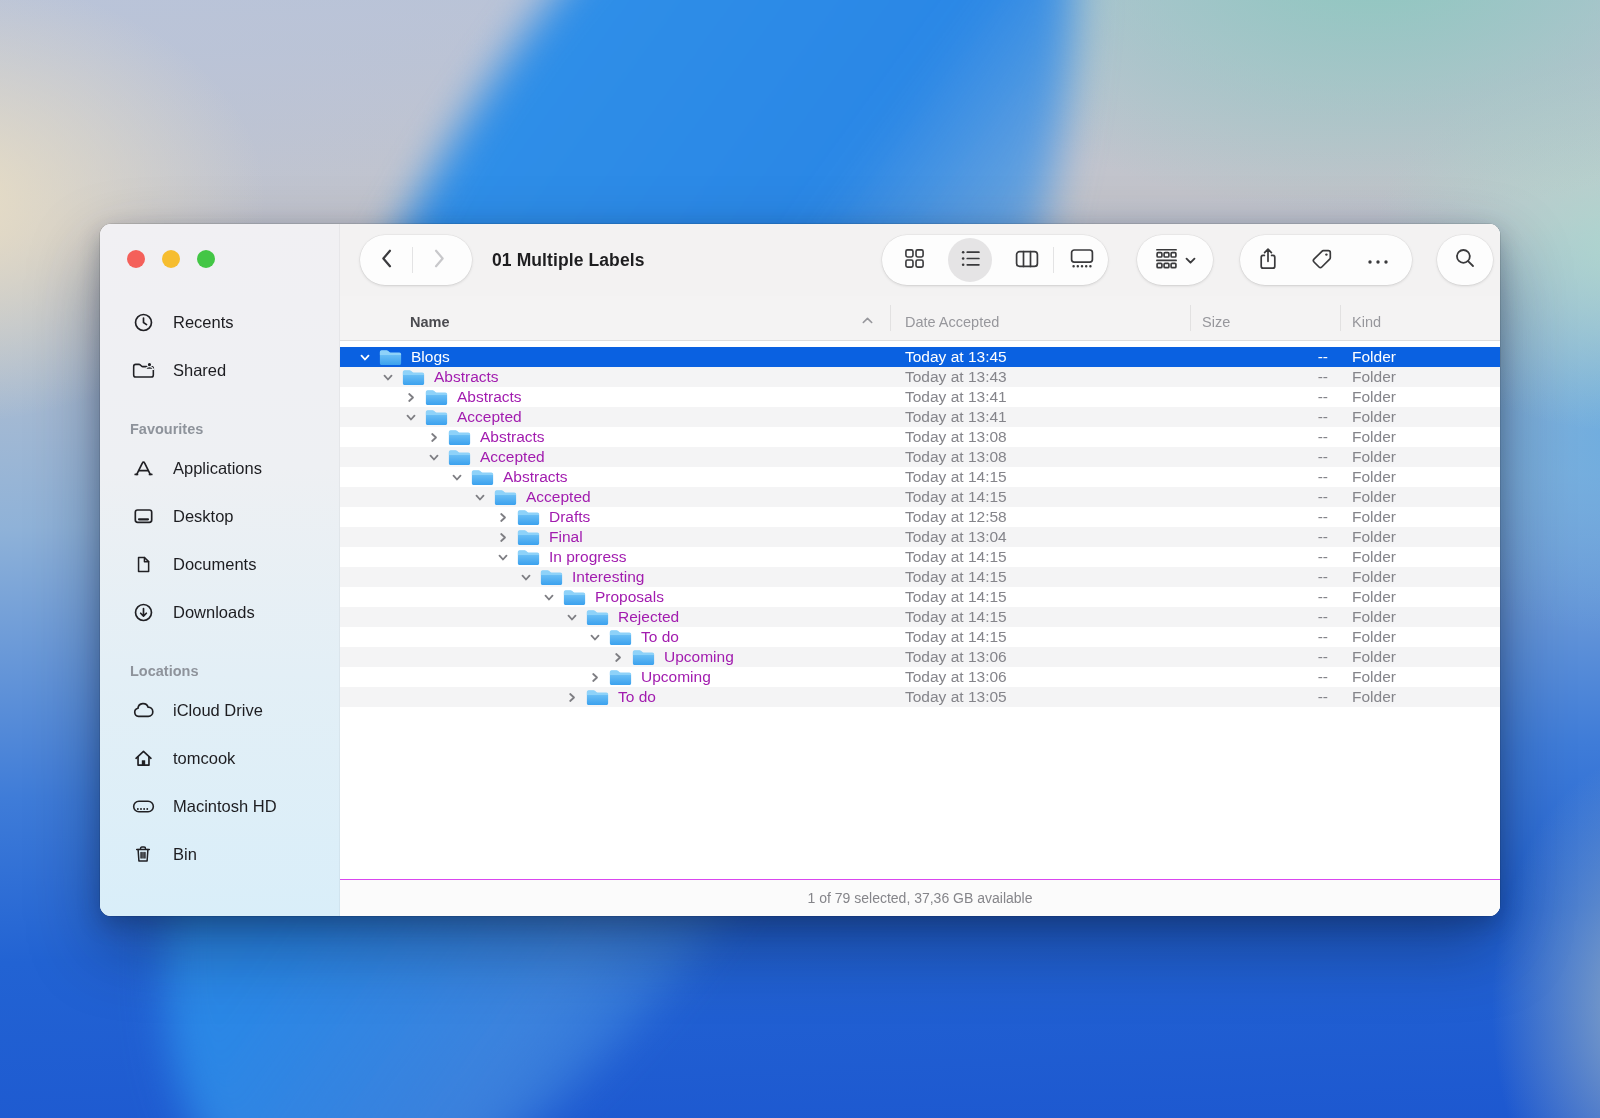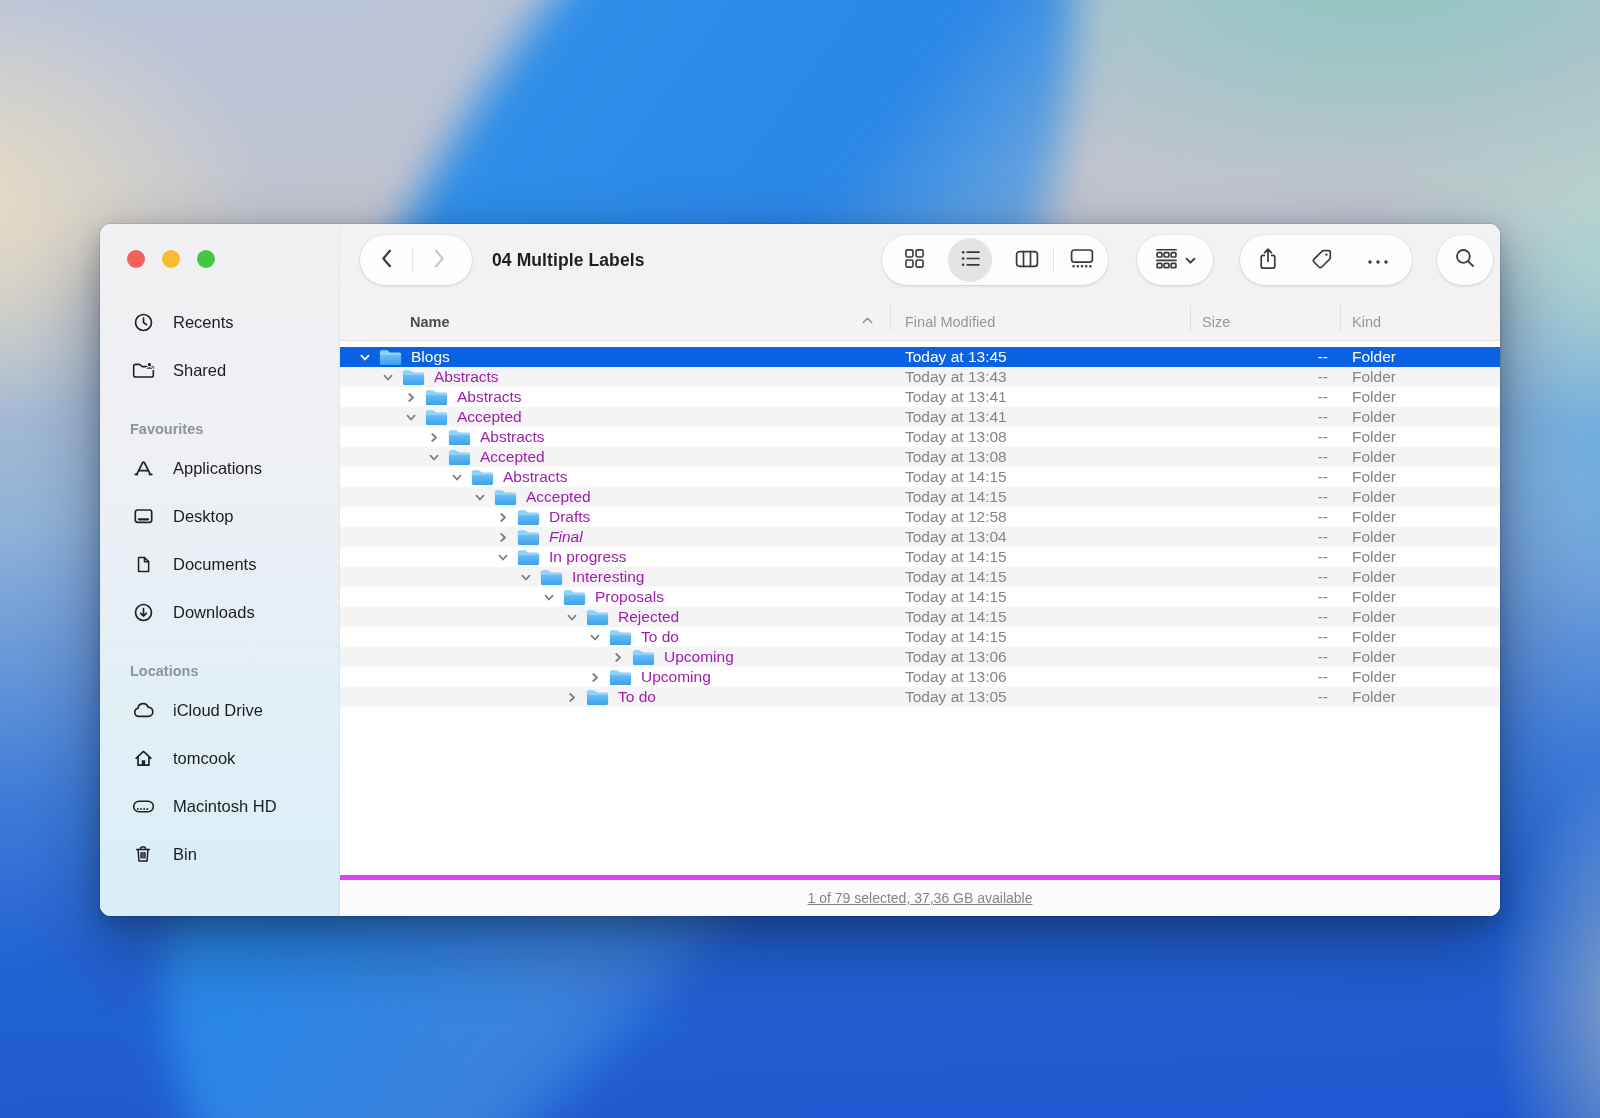--- a/index.html
+++ b/index.html
@@ -96,22 +96,22 @@
   .chev.open svg{transform:rotate(90deg);}
   .row-folder{width:23px;flex:none;margin-right:9px;display:flex;align-items:center;}
   .row-name{color:#a21caf;}
   .date-cell{padding-left:15px;color:#84848a;}
   .size-cell{text-align:right;padding-right:12px;color:#84848a;}
   .kind-cell{padding-left:12px;color:#84848a;}
   .row.selected .row-name,.row.selected .date-cell,.row.selected .size-cell,
   .row.selected .kind-cell{color:#fff;}
   .row.selected .chev{color:#fff;}
   
-  .status-bar{height:36px;flex:none;border-top:5px solid #d946ef;background:#fbfbfb;
-    display:flex;align-items:center;justify-content:center;font-size:14px;color:#85858a;text-decoration:underline;}
+  .status-bar{height:36px;flex:none;border-top:1px solid #d946ef;background:#fbfbfb;
+    display:flex;align-items:center;justify-content:center;font-size:14px;color:#85858a;}
 </style>
 </head>
 <body>
 
 <svg width="0" height="0" style="position:absolute" aria-hidden="true">
   <defs>
     <linearGradient id="folderGrad" x1="0" y1="0" x2="0" y2="1">
       <stop offset="0" stop-color="#7dcaf8"></stop>
         <stop offset="1" stop-color="#3ba1ee"></stop>
     </linearGradient>
@@ -246,21 +246,21 @@
                 <path d="M9.3 2.6 3 10l6.3 7.4"></path>
               </svg></span>
           </button>
         <div class="nav-divider"></div>
         <button class="nav-btn fwd-c">
             <span id="icoFwd"><svg width="13" height="21" viewBox="0 0 12 20" fill="none" stroke="currentColor" stroke-linecap="round" stroke-linejoin="round" stroke-width="2.1">
                 <path d="M2.7 2.6 9 10l-6.3 7.4"></path>
               </svg></span>
           </button>
       </div>
-      <div class="win-title">04 Multiple Labels</div>
+      <div class="win-title">01 Multiple Labels</div>
       <div class="pill view-pill" id="viewPill">
         <div class="view-divider"></div>
       <button class="view-btn" style="left: 10px;">
             <span><svg width="21" height="21" viewBox="0 0 22 22" fill="none" stroke="currentColor" stroke-linecap="round" stroke-linejoin="round" stroke-width="1.7">
                 <rect x="2" y="2" width="7.4" height="7.4" rx="1.7"></rect>
                 <rect x="12.6" y="2" width="7.4" height="7.4" rx="1.7"></rect>
                 <rect x="2" y="12.6" width="7.4" height="7.4" rx="1.7"></rect>
                 <rect x="12.6" y="12.6" width="7.4" height="7.4" rx="1.7"></rect>
               </svg></span>
           </button>
@@ -328,21 +328,21 @@
             </svg></span>
       </div>
     </div>
 
     <div class="list-header">
       <div class="col-label col-name">Name</div>
       <span class="sort-caret" id="icoSort"><svg width="11" height="7" viewBox="0 0 10 6" fill="none" stroke="#96969b" stroke-width="1.5" stroke-linecap="round" stroke-linejoin="round">
             <path d="M1.2 4.8 5 1l3.8 3.8"></path>
           </svg></span>
       <div class="col-div" style="left:550px"></div>
-      <div class="col-label col-date">Final Modified</div>
+      <div class="col-label col-date">Date Accepted</div>
       <div class="col-div" style="left:850px"></div>
       <div class="col-label col-size">Size</div>
       <div class="col-div" style="left:1000px"></div>
       <div class="col-label col-kind">Kind</div>
     </div>
 
     <div class="rows-area" id="rowsArea">
   <div class="row selected">
     <div class="cell name-cell" style="padding-left: 18px;">
       <span class="chev open">
@@ -517,21 +517,21 @@
               </svg>
             </span>
       <span class="row-name">Drafts</span>
     </div>
     <div class="cell date-cell">Today at 12:58</div>
     <div class="cell size-cell">--</div>
     <div class="cell kind-cell">Folder</div>
   </div>
 
   <div class="row">
-    <div class="cell name-cell" style="padding-left: 156px; font-style: italic;">
+    <div class="cell name-cell" style="padding-left: 156px;">
       <span class="chev closed">
               <svg width="10" height="11" viewBox="0 0 10 10" fill="none" stroke="currentColor" stroke-linecap="round" stroke-linejoin="round" stroke-width="1.8">
                 <path d="M3.2 1.5 7 5 3.2 8.5"></path>
               </svg>
             </span>
       <span class="row-folder">
               <svg width="23" height="19" viewBox="0 0 26 21">
                 <path d="M1 5.1C1 3.9 1.8 3 3 3h5.6c.6 0 1.2.2 1.6.7l1.2 1.2c.4.4 1 .7 1.6.7h10c1.2 0 2 .9 2 2V17c0 1.2-.8 2-2 2H3c-1.2 0-2-.8-2-2V5.1z" fill="url(#folderGrad)"></path>
                 <path d="M1 7.7h24v-.9c0-1.2-.8-2-2-2H13c-.6 0-1.2-.3-1.6-.7l-1.2-1.2C9.8 2.5 9.2 2.3 8.6 2.3H3c-1.2 0-2 .9-2 2v3.4z" fill="#8ed2f9"></path>
               </svg>

